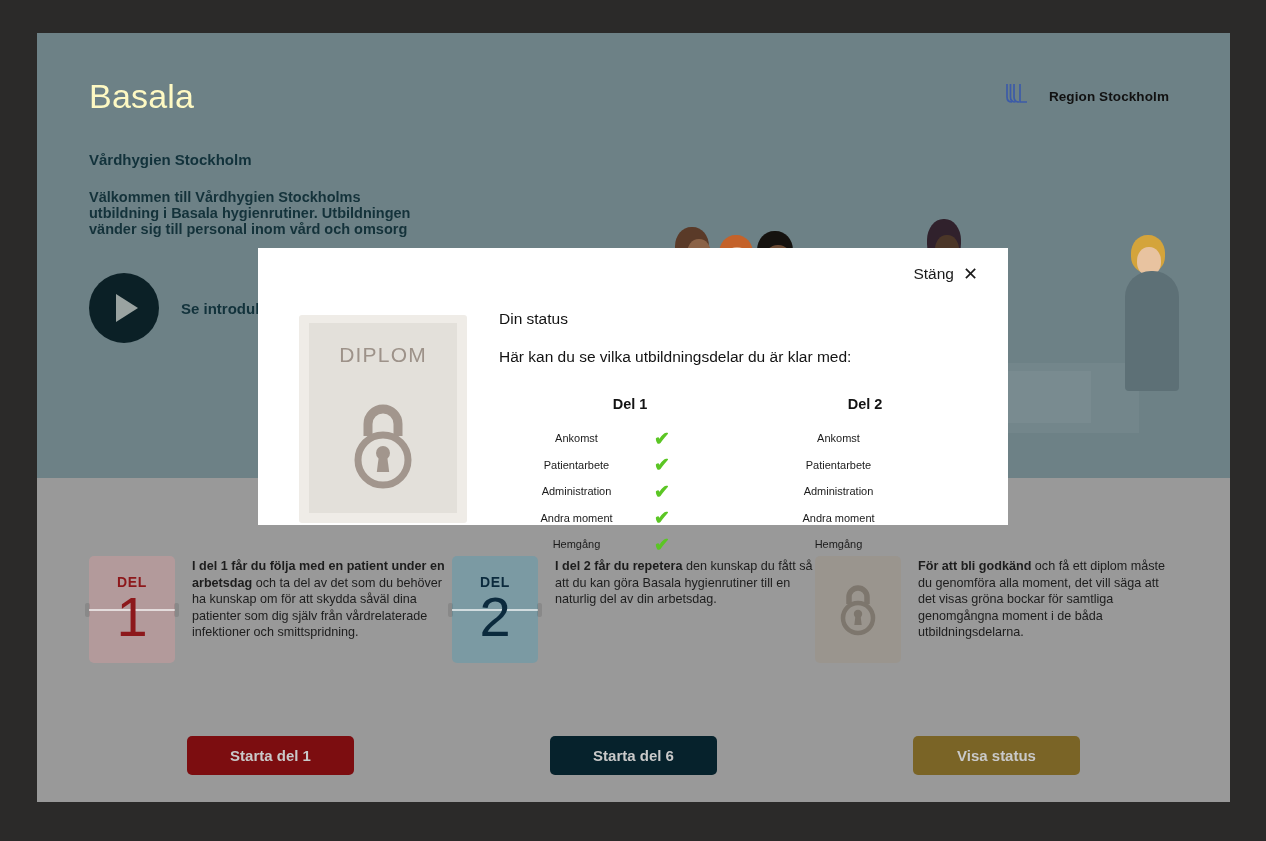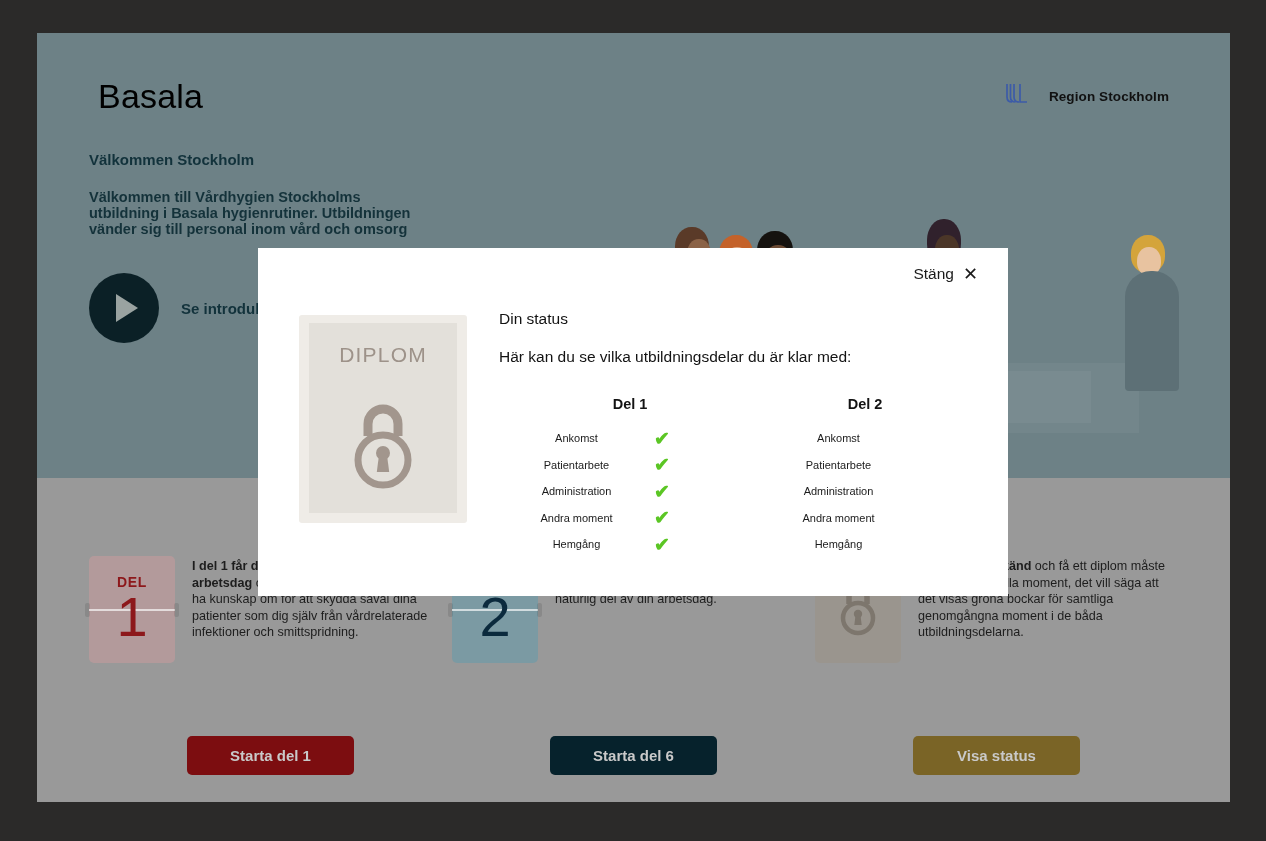--- a/index.html
+++ b/index.html
@@ -44,26 +44,26 @@
   .hero-inner {
     position: absolute;
     left: 52px;
     top: 0;
     width: 1090px;
     height: 445px;
   }
 
   .title {
     position: absolute;
-    left: 9px;
+    left: 0;
     top: 44px;
     font-size: 34px;
     line-height: 38px;
     font-weight: 400;
-    color: #000000;
+    color: #fef9c3;
     letter-spacing: .2px;
   }
 
   .subtitle {
     position: absolute;
     left: 0;
     top: 118px;
     font-size: 15px;
     font-weight: 700;
     color: #12323b;
@@ -277,21 +277,21 @@
   .btn.red  { background: #7c0d10; }
   .btn.navy { background: #06222c; }
   .btn.gold { background: #7a6426; }
 
   
   .modal {
     position: absolute;
     left: 258px;
     top: 248px;
     width: 750px;
-    height: 348px;
+    height: 277px;
     background: #ffffff;
     z-index: 50;
   }
 
   .modal-close {
     position: absolute;
     right: 26px;
     top: 13px;
     display: flex;
     align-items: center;
@@ -402,21 +402,21 @@
 <div id="app">
   <div class="panel">
 
     <div class="hero">
       <div class="hero-inner">
 
         <div class="title">
           <span>Basala</span><br>
         </div>
 
-        <div class="subtitle">Välkommen Stockholm</div>
+        <div class="subtitle">Vårdhygien Stockholm</div>
 
         <div class="hero-para">Välkommen till Vårdhygien Stockholms utbildning i Basala hygienrutiner. Utbildningen vänder sig till personal inom vård och omsorg</div>
 
         <div class="logo">
           <span class="logo-mark">
             <svg width="26" height="22" viewBox="0 0 26 22">
               <g fill="none" stroke="#3c5ba8" stroke-width="1.7">
                 <path d="M3 1 v13 q0 5 5 5"></path>
                 <path d="M6.5 1 v13 q0 5 5 5"></path>
                 <path d="M10 1 v13 q0 5 5 5"></path>

